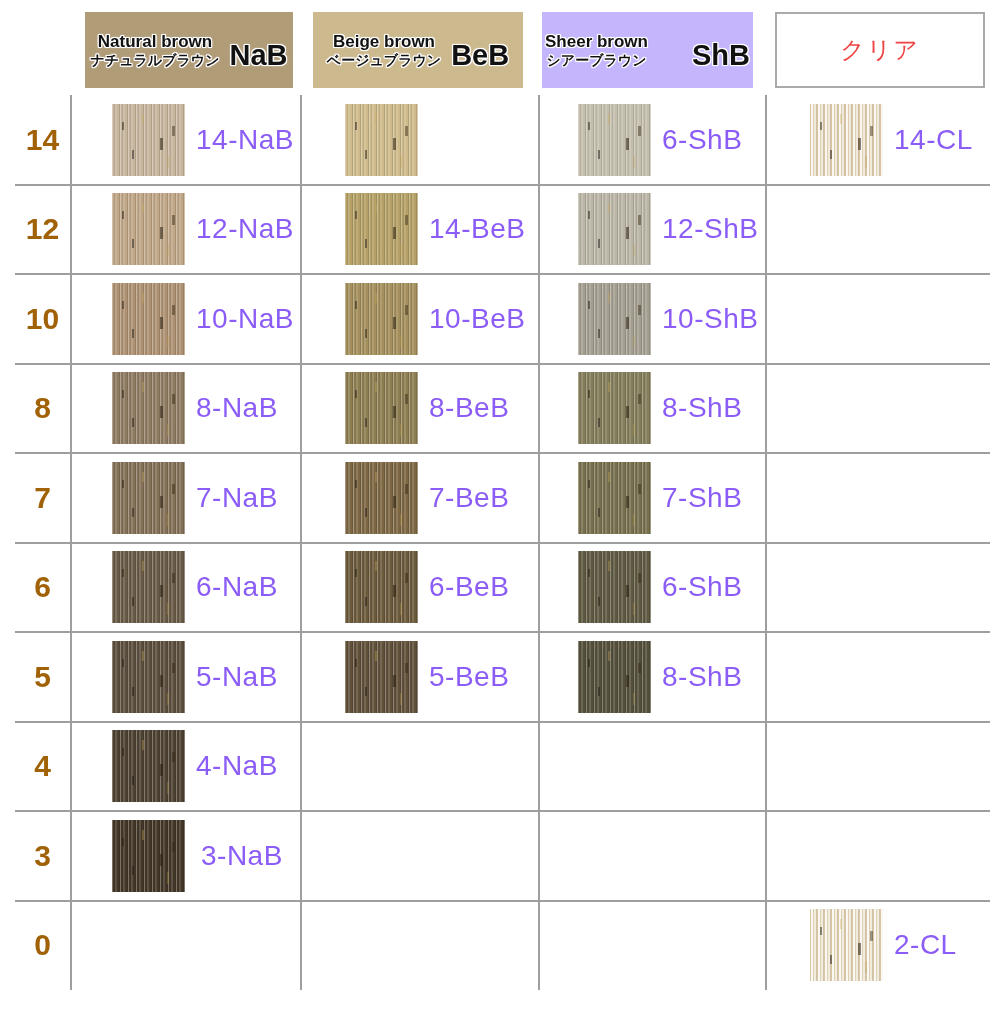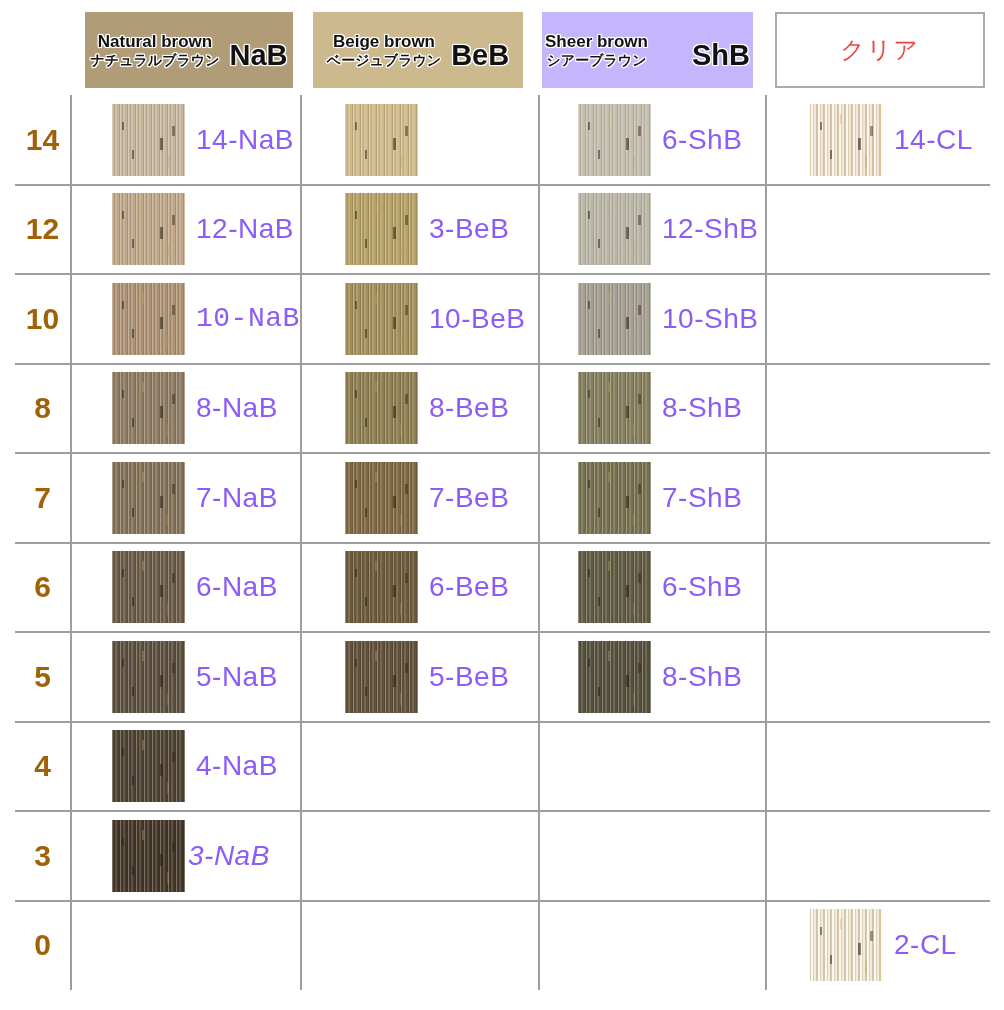--- a/index.html
+++ b/index.html
@@ -131,28 +131,28 @@
         <div class="swatch" style="left: 578px; --c: #c4bead;"></div>
         <div class="cell-label" style="left: 662px;">6-ShB</div>
         <div class="swatch light" style="left: 810px; --c: #f1e9d9;"></div>
         <div class="cell-label" style="left: 894px;">14-CL</div>
       </div>
       <div class="row" style="top: 184.5px;">
         <div class="level">12</div>
         <div class="swatch" style="left: 112px; --c: #bfa687;"></div>
         <div class="cell-label" style="left: 196px;">12-NaB</div>
         <div class="swatch" style="left: 345px; --c: #b4a066;"></div>
-        <div class="cell-label" style="left: 429px;">3-BeB</div>
+        <div class="cell-label" style="left: 429px;">14-BeB</div>
         <div class="swatch" style="left: 578px; --c: #bab5a5;"></div>
         <div class="cell-label" style="left: 662px;">12-ShB</div>
       </div>
       <div class="row" style="top: 274px;">
         <div class="level">10</div>
         <div class="swatch" style="left: 112px; --c: #ad9172;"></div>
-        <div class="cell-label" style="left: 196px; font-family: Liberation Mono, monospace;">10-NaB</div>
+        <div class="cell-label" style="left: 196px;">10-NaB</div>
         <div class="swatch" style="left: 345px; --c: #a38e5c;"></div>
         <div class="cell-label" style="left: 429px;">10-BeB</div>
         <div class="swatch" style="left: 578px; --c: #a49e90;"></div>
         <div class="cell-label" style="left: 662px;">10-ShB</div>
       </div>
       <div class="row" style="top: 363.5px;">
         <div class="level">8</div>
         <div class="swatch" style="left: 112px; --c: #8e7a61;"></div>
         <div class="cell-label" style="left: 196px;">8-NaB</div>
         <div class="swatch" style="left: 345px; --c: #8c7d50;"></div>
@@ -188,21 +188,21 @@
         <div class="cell-label" style="left: 662px;">8-ShB</div>
       </div>
       <div class="row" style="top: 721.5px;">
         <div class="level">4</div>
         <div class="swatch" style="left: 112px; --c: #4d4131;"></div>
         <div class="cell-label" style="left: 196px;">4-NaB</div>
       </div>
       <div class="row" style="top: 811px;">
         <div class="level">3</div>
         <div class="swatch" style="left: 112px; --c: #423627;"></div>
-        <div class="cell-label" style="left: 188px; font-style: italic;">3-NaB</div>
+        <div class="cell-label" style="left: 201px;">3-NaB</div>
       </div>
       <div class="row" style="top: 900.5px;">
         <div class="level">0</div>
         <div class="swatch light" style="left: 810px; --c: #f2ecdd;"></div>
         <div class="cell-label" style="left: 894px;">2-CL</div>
       </div>
     </div>
   <div id="hlines-host">
       <div class="hline" style="top: 183.5px; background: rgb(158, 158, 158);"></div>
       <div class="hline" style="top: 273px; background: rgb(158, 158, 158);"></div>

